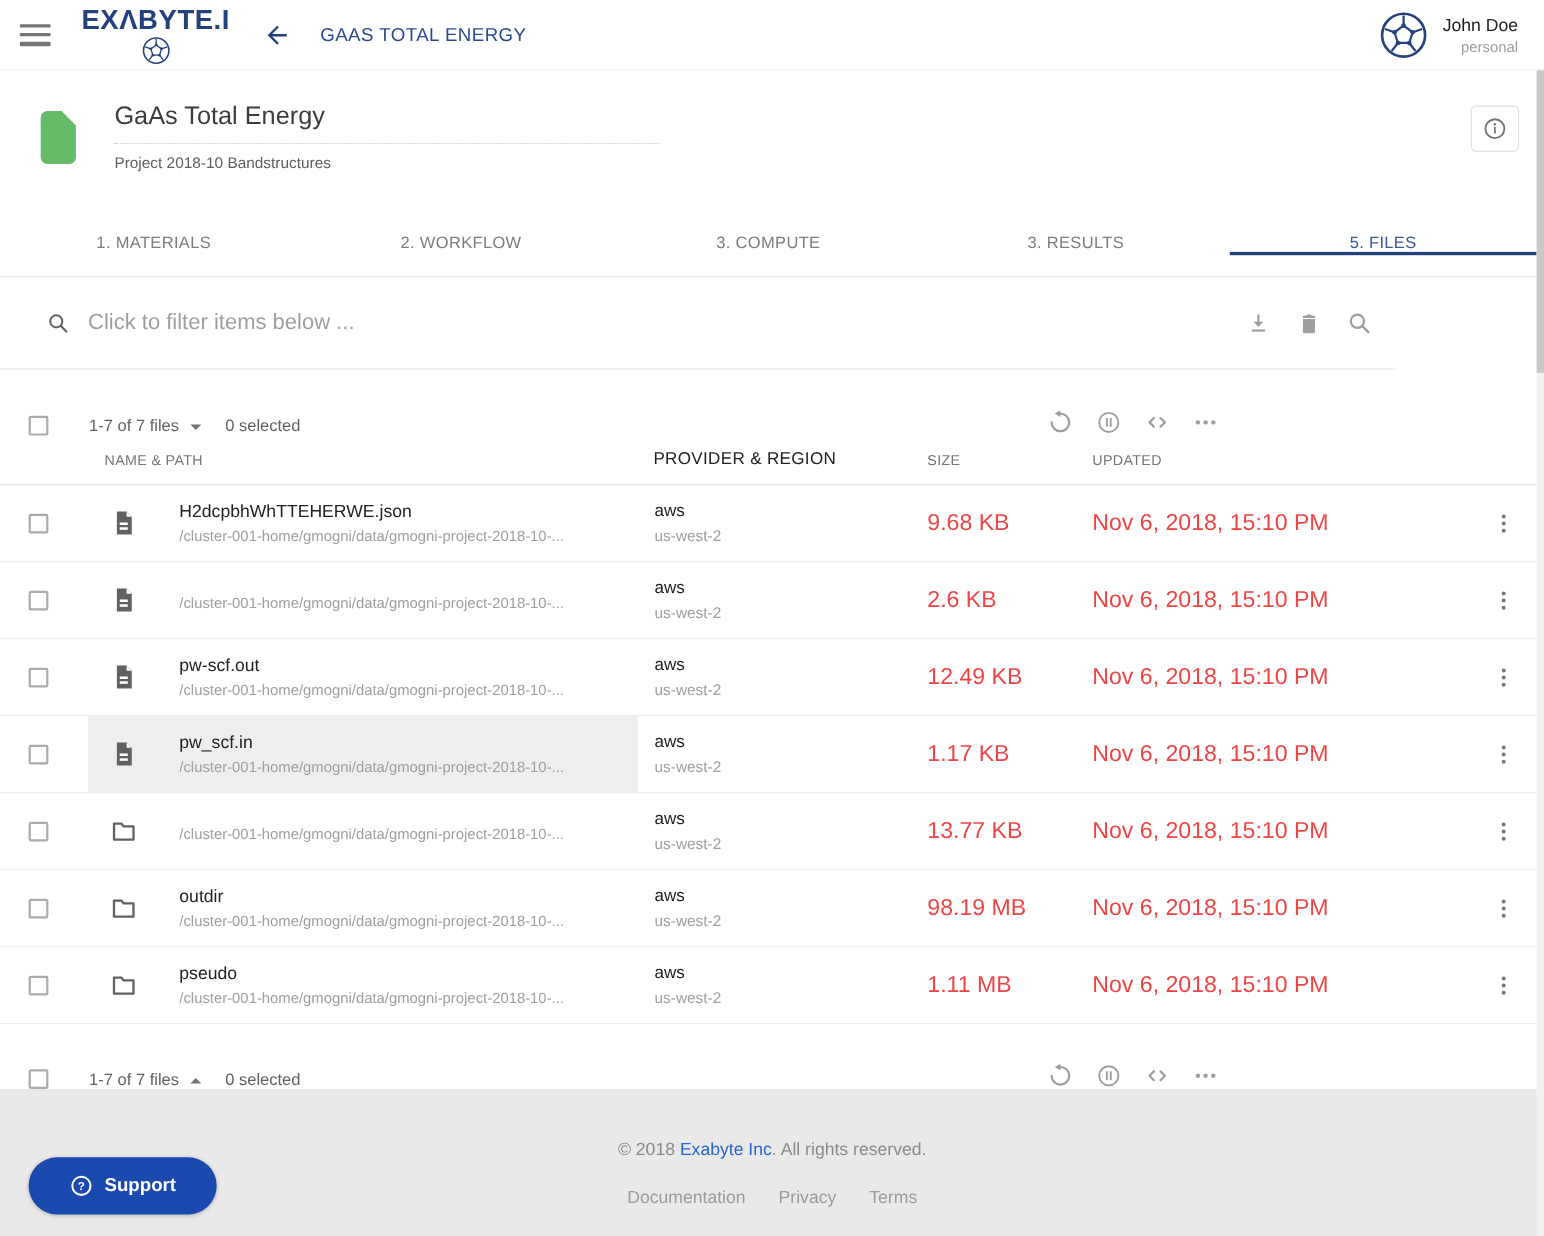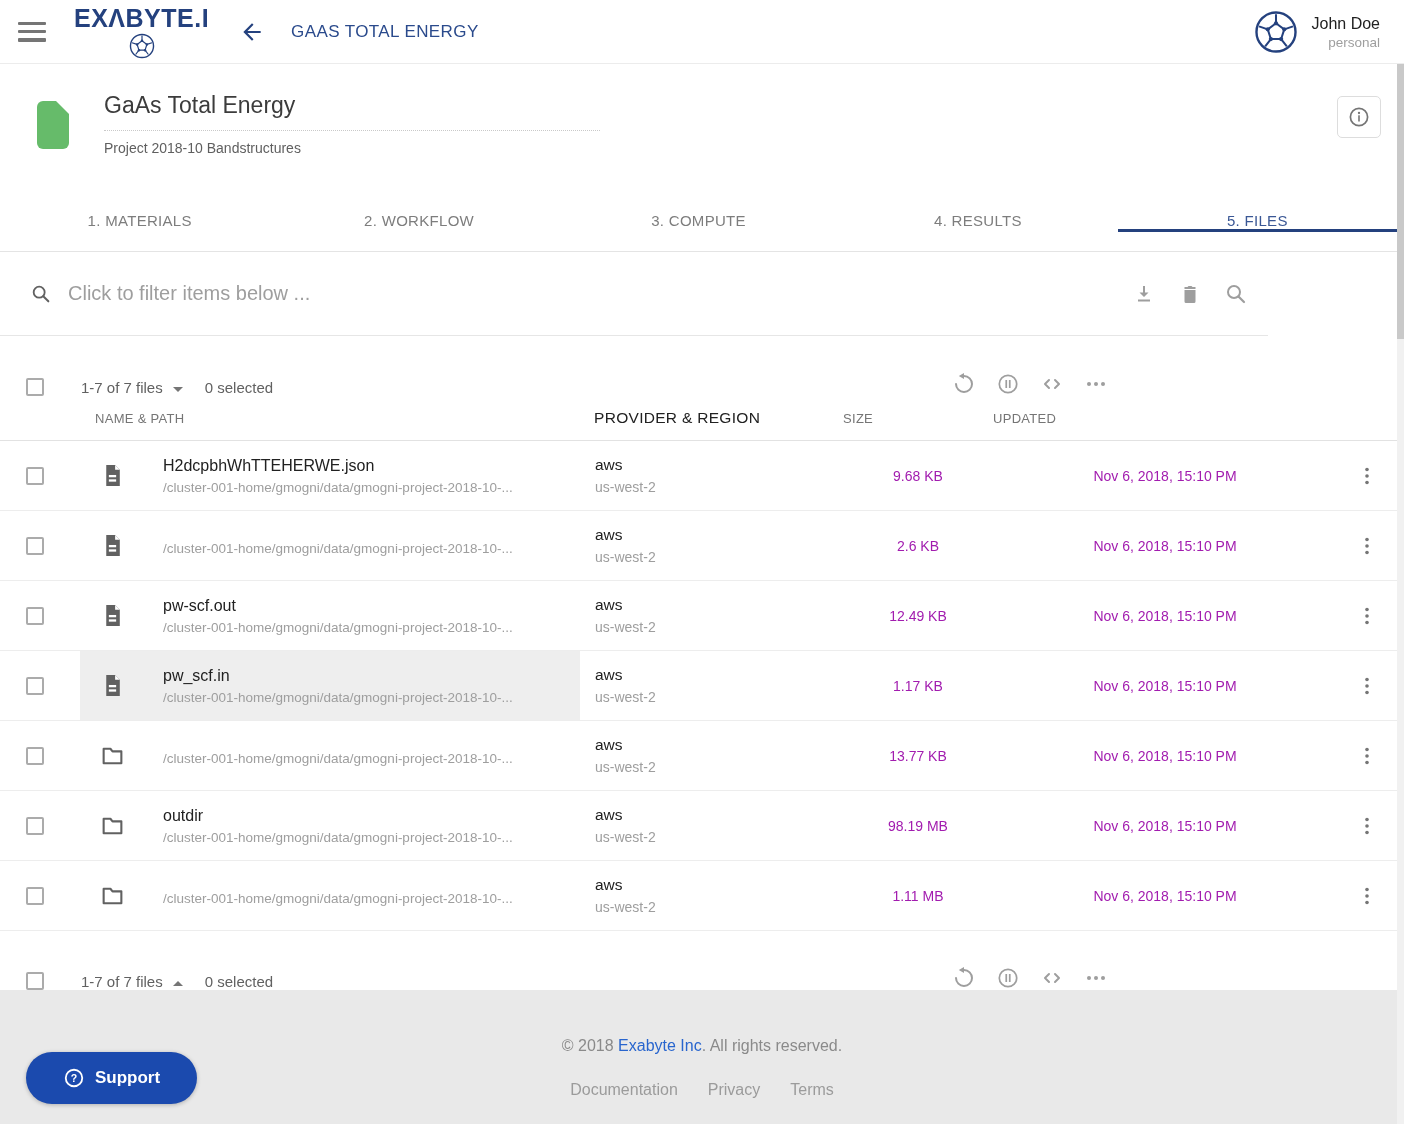--- a/index.html
+++ b/index.html
@@ -29,21 +29,21 @@
   .info-btn { position:absolute; right:23px; top:32px; width:44px; height:42px; border:1px solid #ddd; border-radius:5px;
     display:flex; align-items:center; justify-content:center; background:#fff; cursor:pointer; }
 
   
   .tab-bar { height:60px; display:flex; border-bottom:1px solid #e4e4e4; background:#fff; width:1397px;align-items:center; }
   .tab { flex:1; display:flex; align-items:center; justify-content:center; font-size:15px; font-weight:500;
     letter-spacing:.3px; color:#7d7d7d; cursor:pointer; border-bottom:3px solid transparent; }
   .tab.active { color:#3A5795; border-bottom-color:#24417E; }
 
   
-  .filter-bar { height:84px; display:flex; align-items:center; border-bottom:1px solid #e6e6e6; padding:0 20px 0 30px; width:1268px; }
+  .filter-bar { height:84px; display:flex; align-items:center; border-bottom:1px solid #e6e6e6; padding:0 20px 0 42px; width:1268px; }
   .filter-bar .search-glyph { width:22px; height:22px; color:#616161; flex:none; }
   .filter-input { border:none; outline:none; flex:1; margin-left:16px; font-size:20px; color:#424242;
     font-family:"Liberation Sans","DejaVu Sans",sans-serif; background:transparent; }
   .filter-input::placeholder { color:#9e9e9e; }
   .filter-actions { display:flex; align-items:center; gap:22px; }
   .icon-btn { width:24px; height:24px; color:#9e9e9e; cursor:pointer; }
 
   
   .list-controls { height:60px; display:flex; align-items:flex-end; padding:0 22px 0 26px; width:1130px; }
   .list-controls.bottom { height:59px; }
@@ -66,21 +66,21 @@
   .cell-check { display:flex; padding-left:26px; }
   .cell-icon { height:100%; display:flex; align-items:center; padding-left:20px; }
   .cell-icon svg { width:25px; height:27px; }
   .cell-name { height:100%; display:flex; flex-direction:column; justify-content:center; overflow:hidden; }
   .row.highlighted .cell-icon, .row.highlighted .cell-name { background:#eeeeee; }
   .file-name { font-size:16px; color:#212121; cursor:pointer; }
   .file-path { font-size:13.5px; color:#9e9e9e; margin-top:5px; white-space:nowrap; }
   .cell-provider { padding-left:15px; }
   .provider { font-size:15.5px; color:#212121; }
   .region { font-size:14px; color:#9e9e9e; margin-top:5px; }
-  .cell-size, .cell-updated { font-size:14px; color:#a21caf;text-align:center; }
+  .cell-size, .cell-updated { font-size:21px; color:#ef4444; }
   .cell-actions { display:flex; justify-content:center; }
   .kebab { width:24px; height:24px; color:#757575; cursor:pointer; }
 
   
   .footer { height:134px; background:#e9e9e9; position:relative; text-align:center; }
   .copyright { padding-top:47px; font-size:16px; color:#8a8a8a; }
   .copyright a { color:#2865CE; text-decoration:none; cursor:pointer; }
   .footer-links { margin-top:26px; display:flex; justify-content:center; gap:30px; }
   .footer-link { font-size:16px; color:#9b9b9b; text-decoration:none; cursor:pointer; }
   .support-btn { position:absolute; left:26px; bottom:20px; width:171px; height:52px; background:#1B4AAE; border:none;
@@ -165,21 +165,21 @@
   <div class="tab">
         <span>1. MATERIALS</span>
       </div>
       <div class="tab">
         <span>2. WORKFLOW</span>
       </div>
       <div class="tab">
         <span>3. COMPUTE</span>
       </div>
       <div class="tab">
-        <span>4. RESULTS</span>
+        <span>3. RESULTS</span>
       </div>
       <div class="tab active">
         <span>5. FILES</span>
       </div>
     </nav>
 
   <div class="filter-bar">
     <svg class="search-glyph" viewBox="0 0 24 24">
       <circle cx="10" cy="10" r="6" fill="none" stroke="currentColor" stroke-width="2"></circle>
       <path d="M14.5 14.5L20 20" stroke="currentColor" stroke-width="2.2" stroke-linecap="round"></path>
@@ -406,20 +406,21 @@
         <div class="cell cell-check">
           <span class="checkbox"></span>
         </div>
         <div class="cell cell-icon">
 
           <svg viewBox="0 0 24 24">
             <path d="M3.5 5.5h6.5l2 2.5h8.5v11.5h-17z" fill="none" stroke="#616161" stroke-width="2" stroke-linejoin="round"></path>
           </svg>
         </div>
         <div class="cell cell-name">
+          <div class="file-name">pseudo</div>
           <div class="file-path">/cluster-001-home/gmogni/data/gmogni-project-2018-10-...</div>
         </div>
         <div class="cell cell-provider">
           <div class="provider">aws</div>
           <div class="region">us-west-2</div>
         </div>
         <div class="cell cell-size">1.11 MB</div>
         <div class="cell cell-updated">Nov 6, 2018, 15:10 PM</div>
         <div class="cell cell-actions">
           <svg class="kebab">

